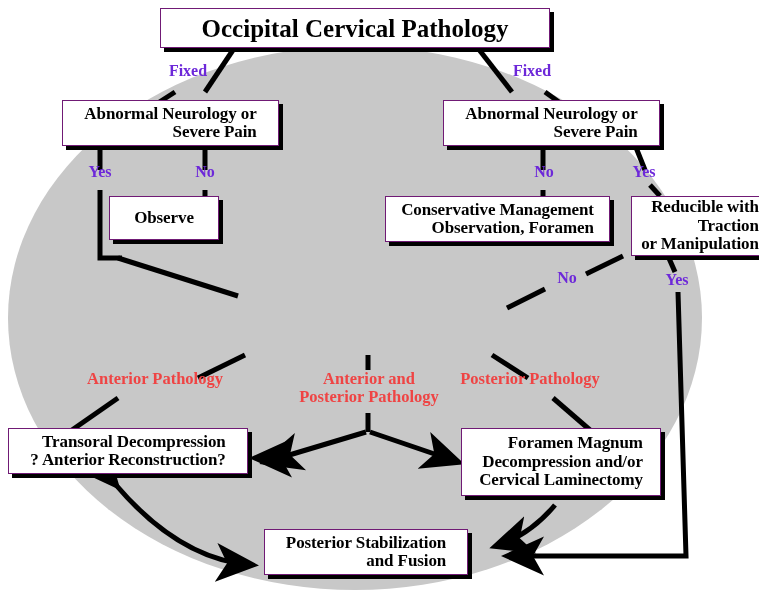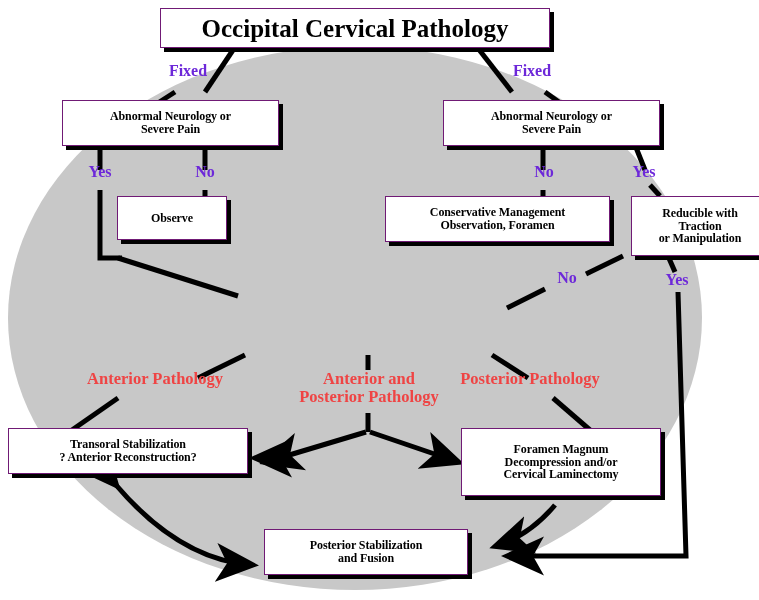--- a/index.html
+++ b/index.html
@@ -43,21 +43,22 @@
   .node .txt {
     display: block;
     white-space: pre-line;
     padding: 0 4px;
   }
   .node-title {
     font-size: 25px;
     letter-spacing: 0px;
   }
   .node-body {
-    font-size: 12px;
+    font-size: 17px;
+    text-align: right;
   }
   .edge-label {
     position: absolute;
     font-weight: bold;
     font-size: 16px;
     color: #6d28d9;
     white-space: pre-line;
     text-align: center;
     line-height: 1.05;
     z-index: 6;
@@ -148,21 +149,21 @@
   </div>
 
   <div class="node node-body" style="left:443px; top:100px; width:217px; height:46px;">
     <span class="txt">Abnormal Neurology or
 Severe Pain</span>
   </div>
 
   <div class="edge-label" style="left:76px; top:164px; width:48px;">Yes</div>
   <div class="edge-label" style="left:183px; top:164px; width:44px;">No</div>
 
-  <div class="node node-body" style="left:117px; top:196px; width:110px; height:44px;">
+  <div class="node node-body" style="left:109px; top:196px; width:110px; height:44px;">
     <span class="txt">Observe</span>
   </div>
 
   <div class="edge-label" style="left:522px; top:164px; width:44px;">No</div>
   <div class="edge-label" style="left:620px; top:164px; width:48px;">Yes</div>
 
   <div class="node node-body" style="left:385px; top:196px; width:225px; height:46px;">
     <span class="txt">Conservative Management
 Observation, Foramen</span>
   </div>
@@ -177,21 +178,21 @@
 
   <div class="edge-label" style="left:654px; top:272px; width:46px;">Yes</div>
 
 
   <div class="pathway-label" style="left:80px; top:370px; width:150px;">Anterior Pathology</div>
   <div class="pathway-label" style="left:295px; top:370px; width:148px;">Anterior and
 Posterior Pathology</div>
   <div class="pathway-label" style="left:450px; top:370px; width:160px;">Posterior Pathology</div>
 
   <div class="node node-body" style="left:8px; top:428px; width:240px; height:46px;">
-    <span class="txt">Transoral Stabilization
+    <span class="txt">Transoral Decompression
 ? Anterior Reconstruction?</span>
   </div>
 
   <div class="node node-body" style="left:461px; top:428px; width:200px; height:68px;">
     <span class="txt">Foramen Magnum
 Decompression and/or
 Cervical Laminectomy</span>
   </div>
 
   <div class="node node-body" style="left:264px; top:529px; width:204px; height:46px;">

